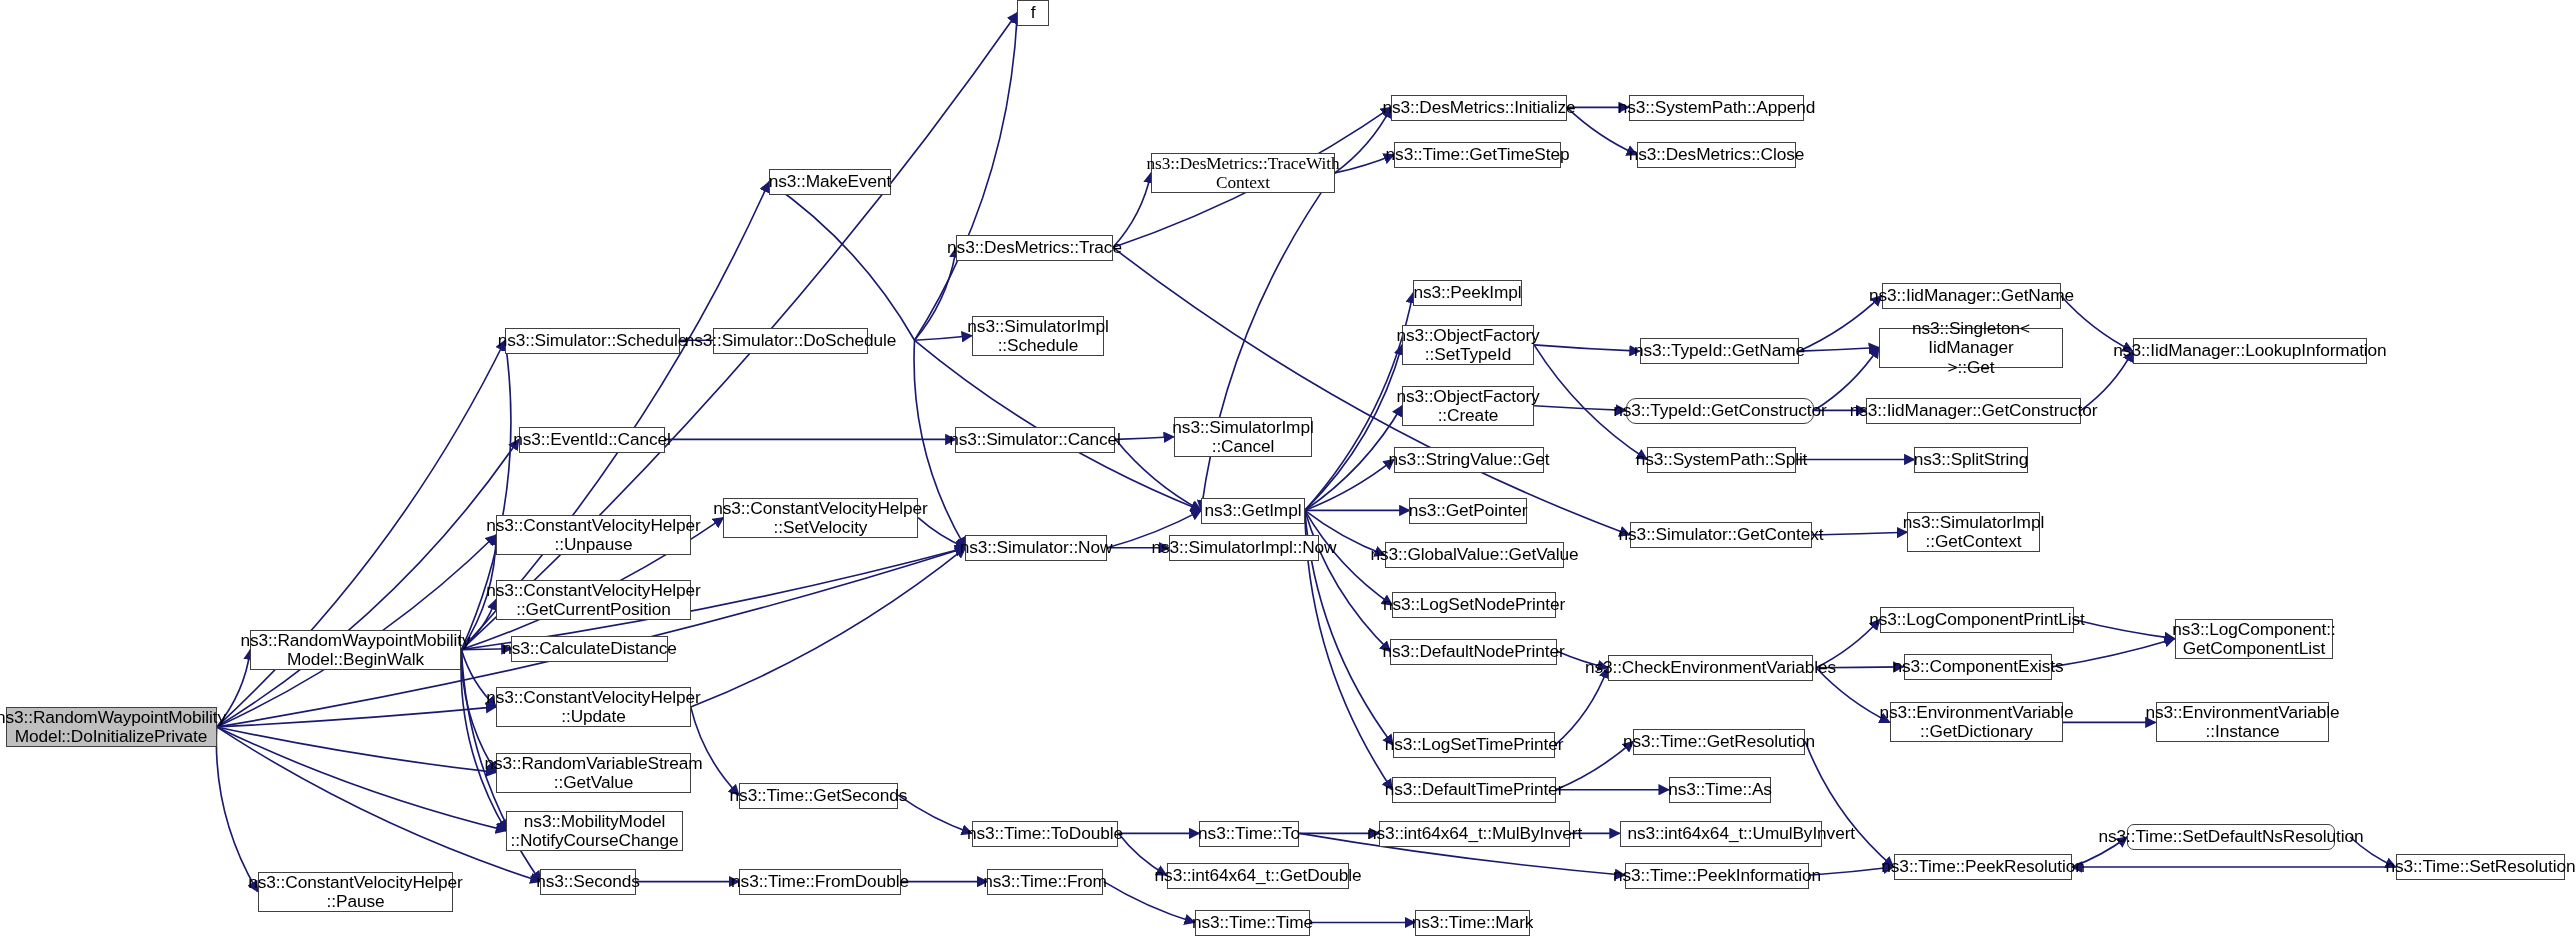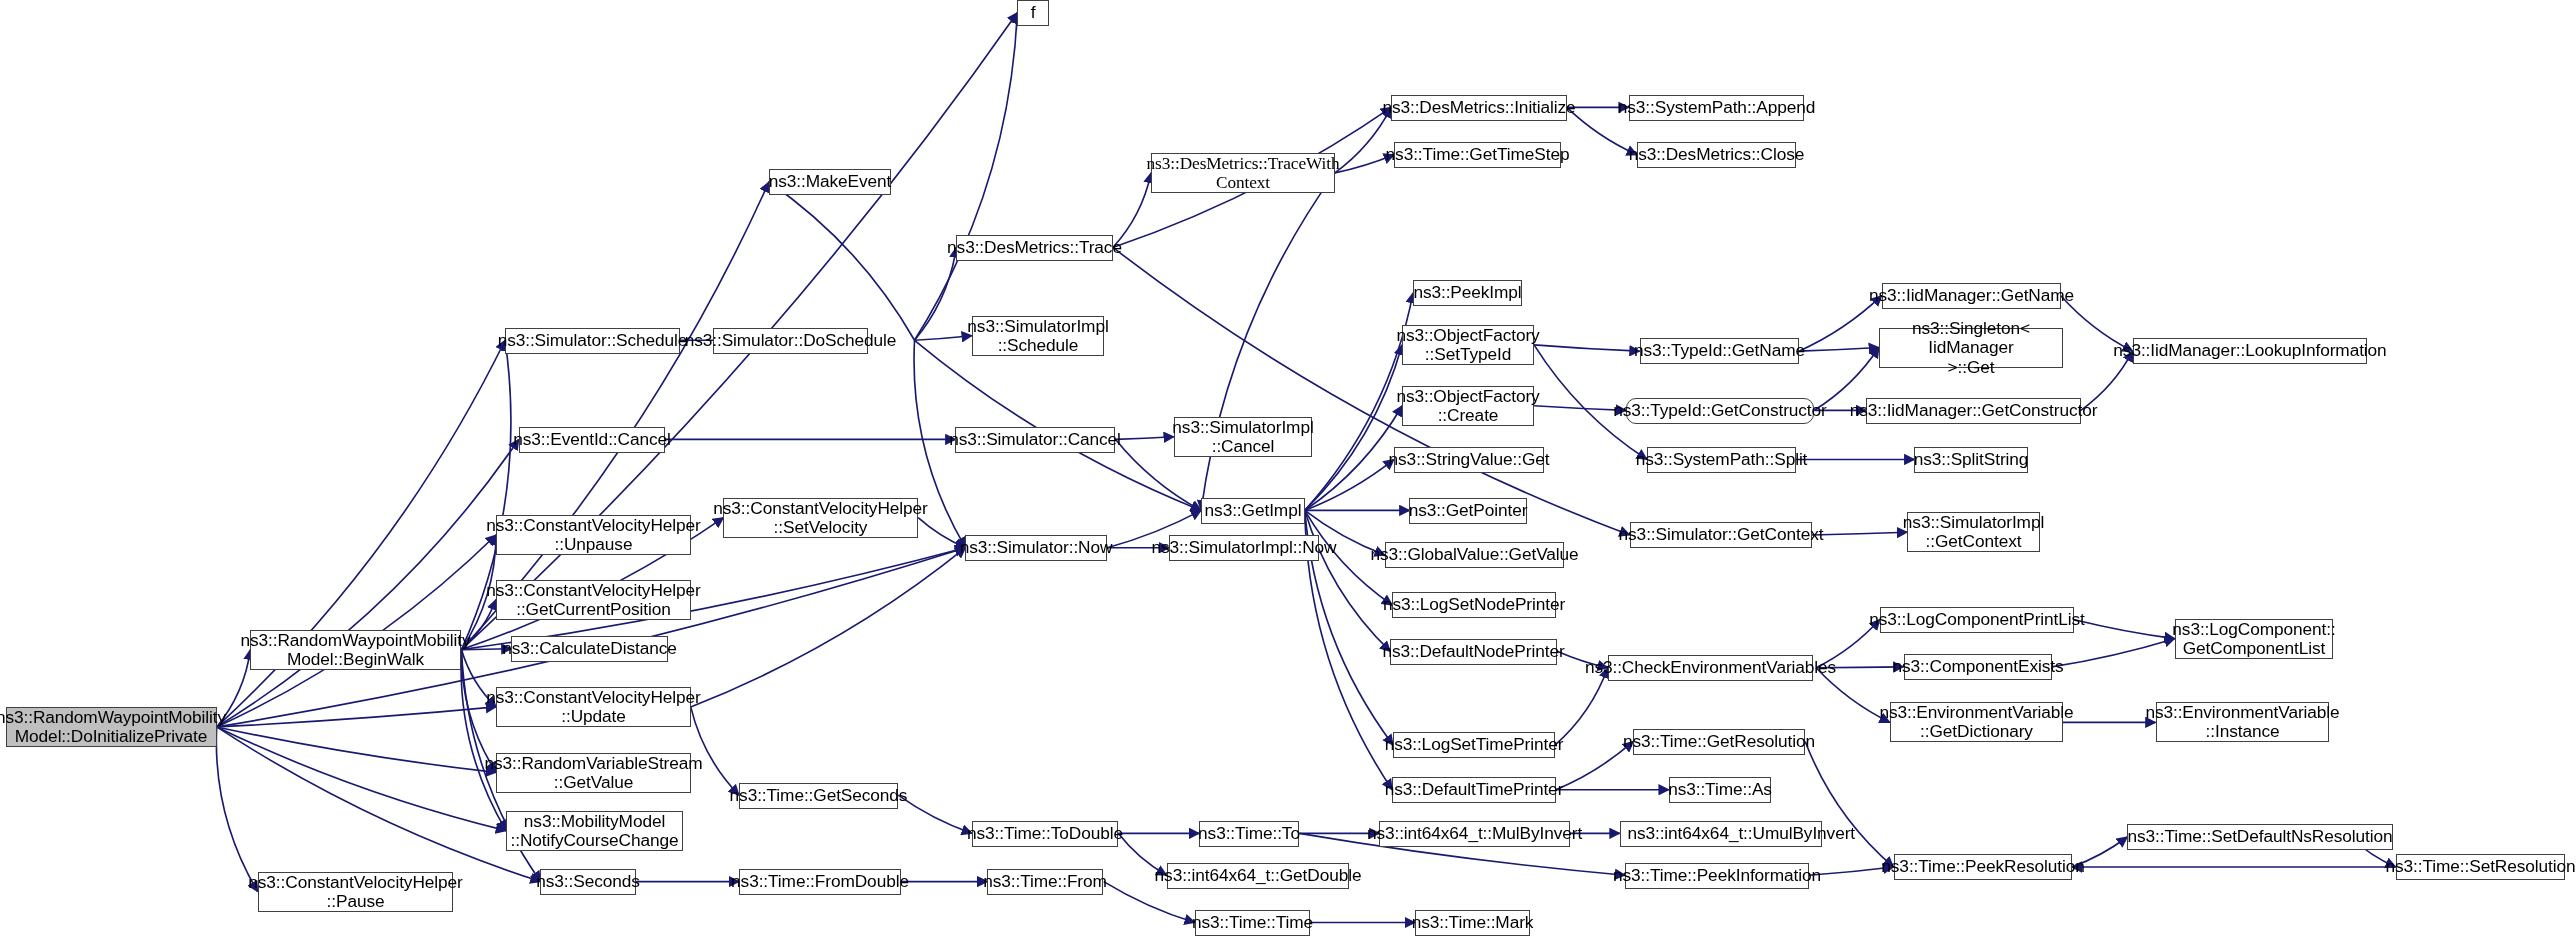--- a/index.html
+++ b/index.html
@@ -227,17 +227,17 @@
       <div class="node" style="left: 1880px; top: 607px; width: 194px; height: 25.5px;">ns3::LogComponentPrintList</div>
       <div class="node" style="left: 1904px; top: 654px; width: 148px; height: 25.5px;">ns3::ComponentExists</div>
       <div class="node" style="left: 1890px; top: 702px; width: 173px; height: 40px;">ns3::EnvironmentVariable
 ::GetDictionary</div>
       <div class="node" style="left: 1894px; top: 854px; width: 178px; height: 25.5px;">ns3::Time::PeekResolution</div>
       <div class="node" style="left: 2133px; top: 338px; width: 234px; height: 25.5px;">ns3::IidManager::LookupInformation</div>
       <div class="node" style="left: 2175px; top: 619px; width: 158px; height: 40px;">ns3::LogComponent::
 GetComponentList</div>
       <div class="node" style="left: 2156px; top: 702px; width: 173px; height: 40px;">ns3::EnvironmentVariable
 ::Instance</div>
-      <div class="node" style="left: 2127px; top: 824px; width: 266px; height: 25.5px;">ns3::Time::SetDefaultNsResolution</div>
+      <div class="node" style="left: 2127px; top: 824px; width: 208px; height: 25.5px; border-radius: 7px;">ns3::Time::SetDefaultNsResolution</div>
       <div class="node" style="left: 2396px; top: 854px; width: 169px; height: 25.5px;">ns3::Time::SetResolution</div>
     </div>
 </div>
 
 
 </body></html>

